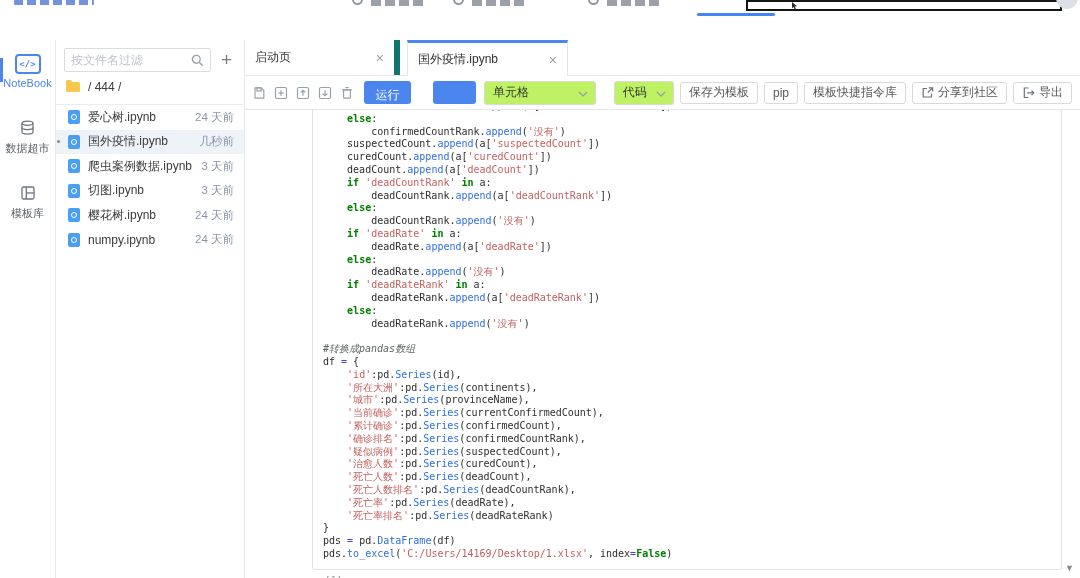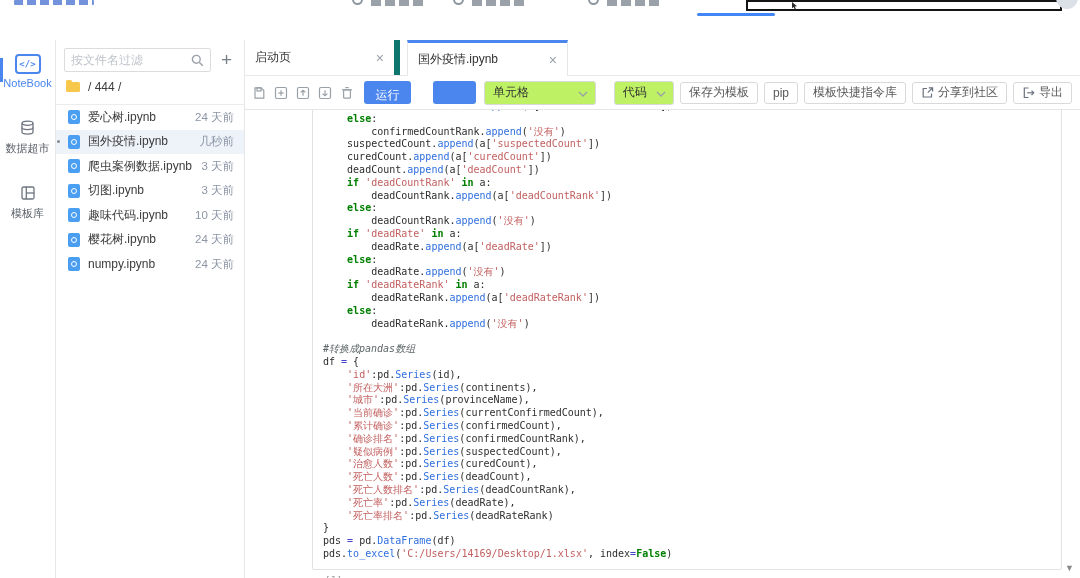--- a/index.html
+++ b/index.html
@@ -205,27 +205,20 @@
   </div>
 
   <div class="file-row">
     <span class="file-ic">
               <span class="gear"></span>
             </span>
     <span class="file-name">切图.ipynb</span>
     <span class="file-time">3 天前</span>
   </div>
 
-  <div class="file-row">
-    <span class="file-ic">
-              <span class="gear"></span>
-            </span>
-    <span class="file-name">趣味代码.ipynb</span>
-    <span class="file-time">10 天前</span>
-  </div>
 
 
   <div class="file-row">
     <span class="file-ic">
               <span class="gear"></span>
             </span>
     <span class="file-name">樱花树.ipynb</span>
     <span class="file-time">24 天前</span>
   </div>
 

